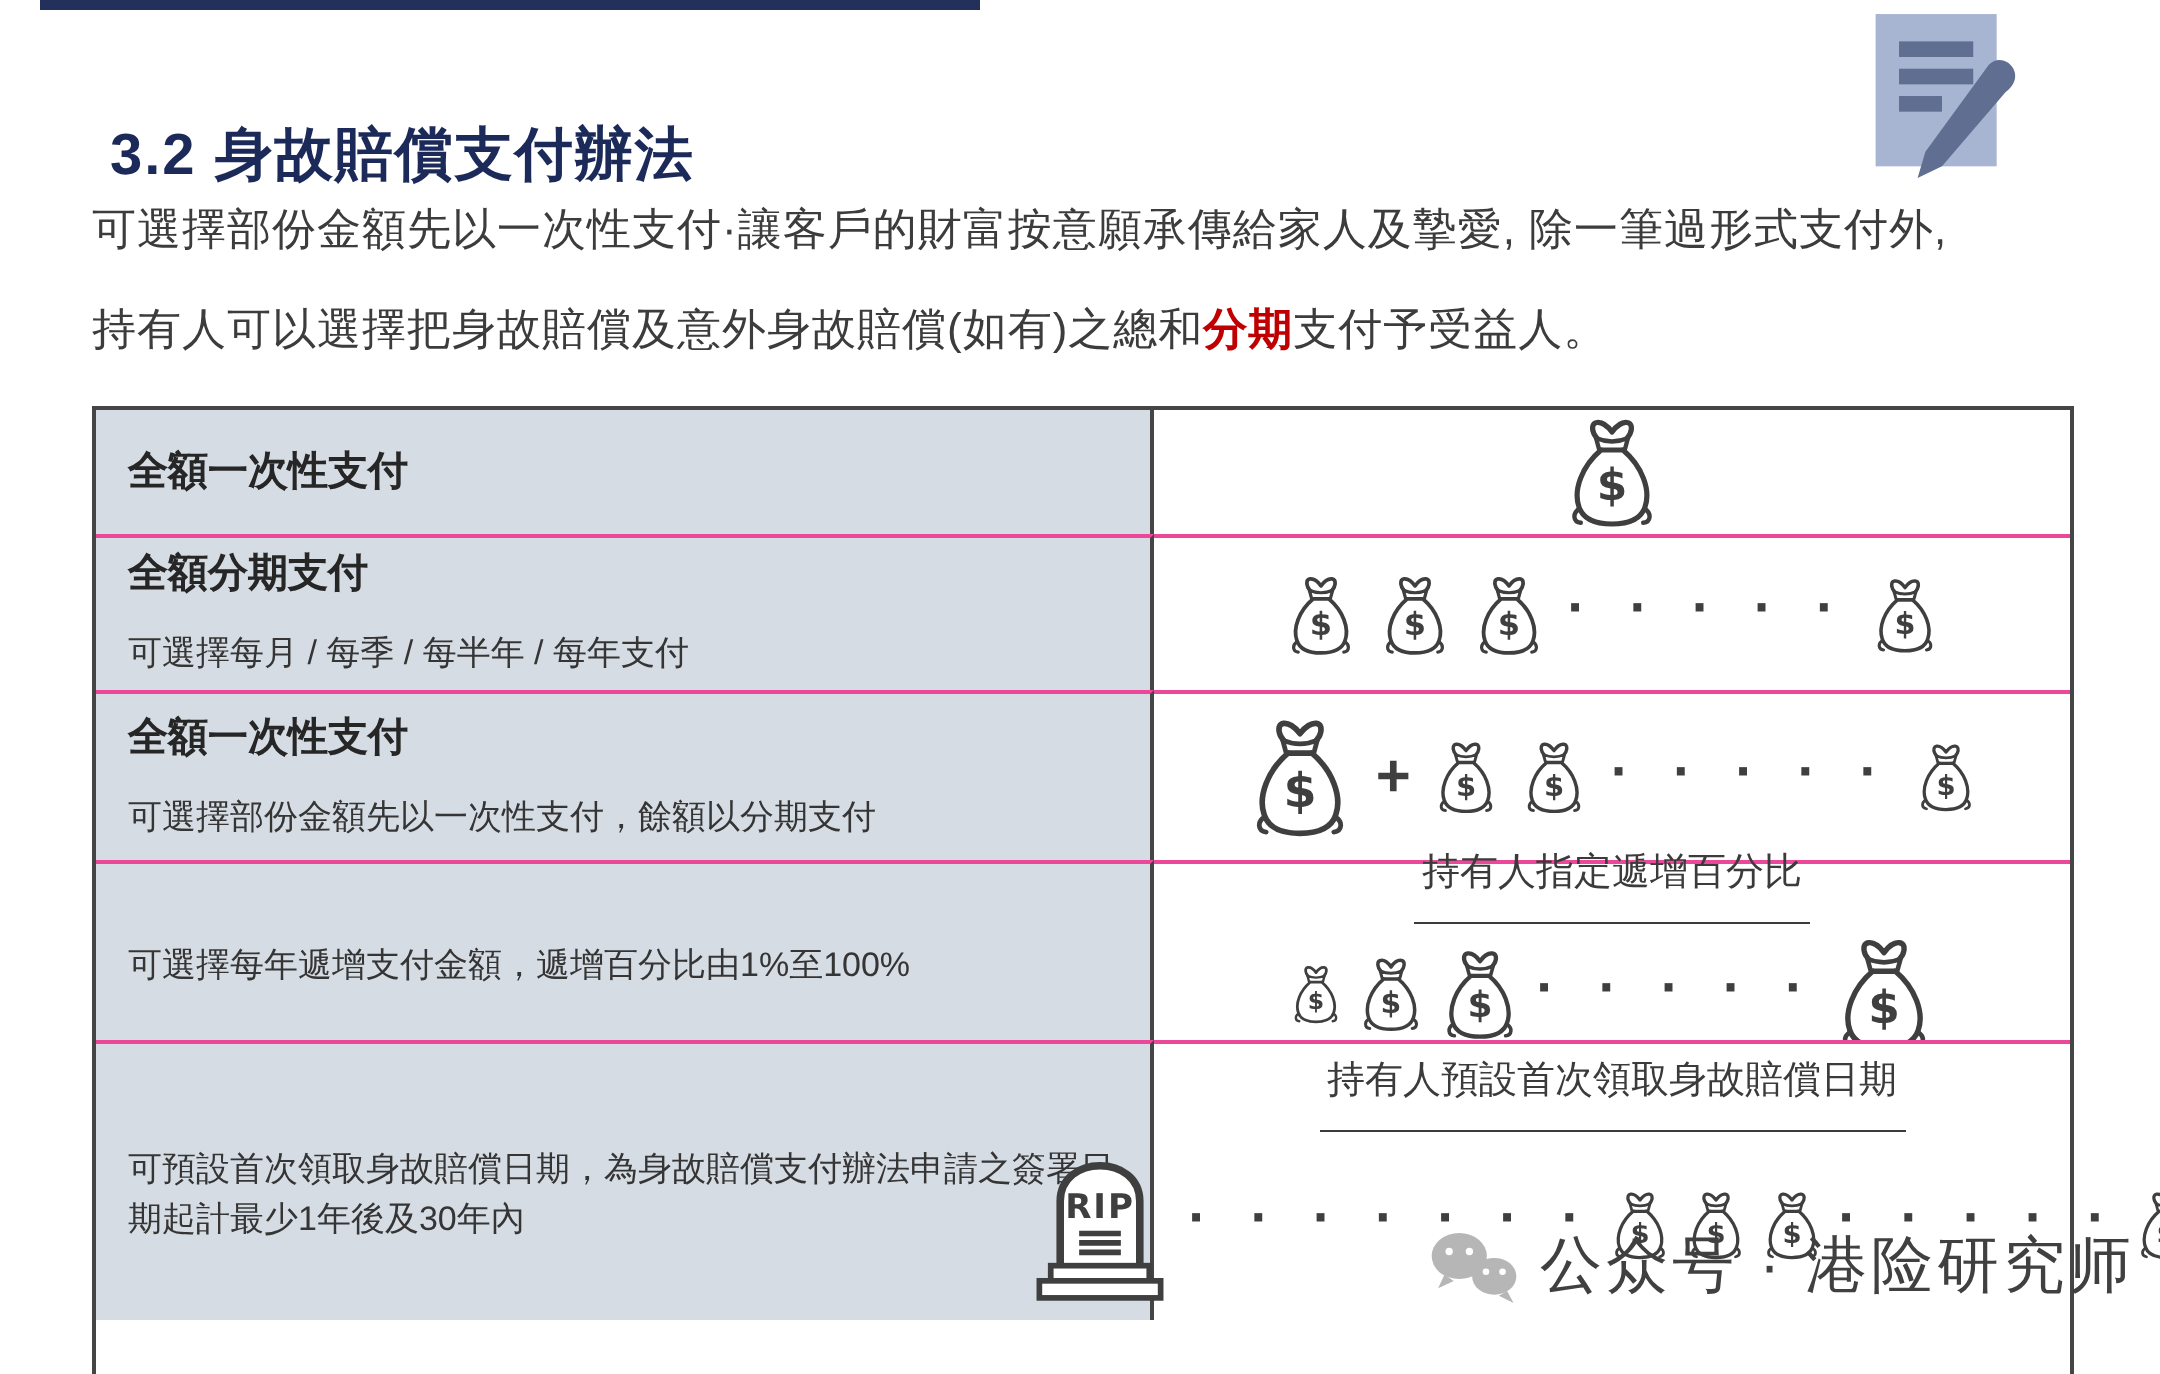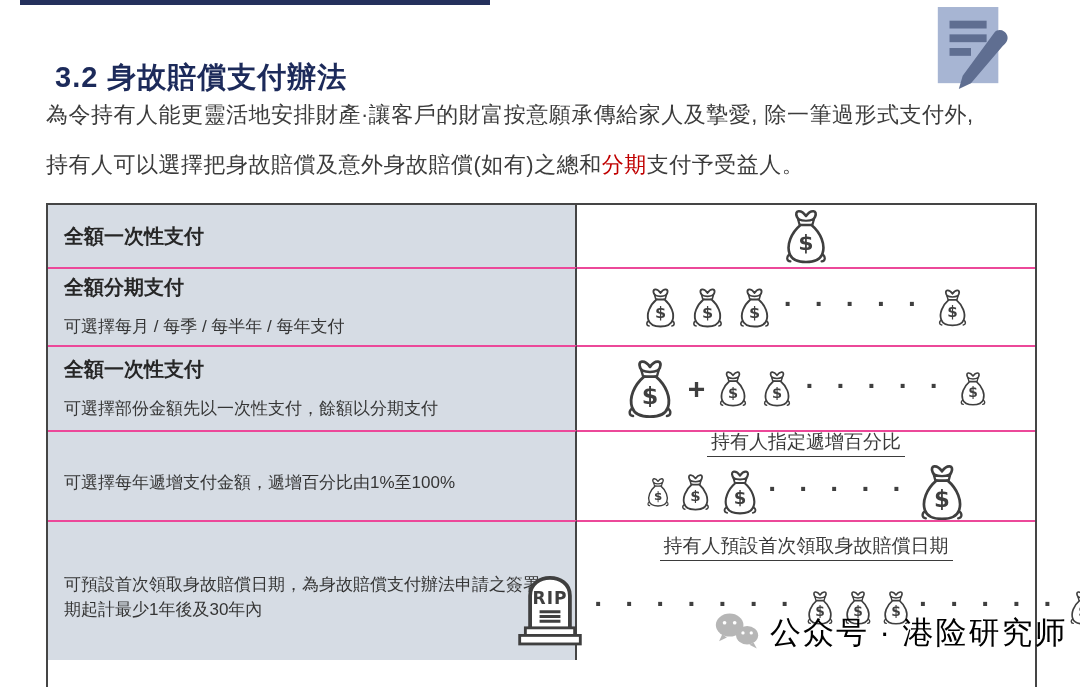--- a/index.html
+++ b/index.html
@@ -21,21 +21,21 @@
     font-size: 29px; font-weight: 700; color: #1c2a5a;
     letter-spacing: 1px;
     margin-top: 34px;
   }
   .doc-icon { position: absolute; left: 930px; top: 5px; }
   .intro {
     position: absolute; left: 46px; top: 90px; width: 1002px;
     font-size: 22px; line-height: 50px; color: #3c3c3c;
     letter-spacing: 0.5px;
   }
-  .hl-red { color: #c00000; font-weight: 400; margin-top: 43px; }
+  .hl-red { color: #c00000; font-weight: 700; margin-top: 43px; }
 
   .benefit-table {
     position: absolute; left: 46px; top: 203px;
     width: 991px; height: 567px;
     border: 2px solid #454545;
     display: grid;
     grid-template-columns: 529px 458px;
     grid-template-rows: 62px 78px 85px 90px 140px;
   }
   .cell { border-top: 2px solid #ec4899; }
@@ -49,37 +49,37 @@
   .cell-right {
     background: #ffffff;
     display: flex; flex-direction: column; justify-content: center; align-items: center;
     padding: 4px 8px;
   }
   .opt-title { font-size: 20px; font-weight: 700; color: #262626; line-height: 1.35; }
   .opt-sub   { font-size: 17px; color: #353535; line-height: 1.45; margin-top: 14px; }
   .caption {
     font-size: 19px; color: #3b3b3b;
     border-bottom: 1.6px solid #3b3b3b;
-    padding: 0 4px 3px; margin-bottom: 6px;
+    padding: 0 4px 13px; margin-bottom: 6px;
     line-height: 1.2;
   }
   .icon-row { display: flex; align-items: center; justify-content: center; gap: 12px; }
   .icon-row.tight { gap: 8px; }
   .dots {
     font-size: 28px; font-weight: 700; color: #3f3f3f;
     letter-spacing: 7px; line-height: 1; white-space: nowrap;
     transform: translateY(-3px);
   }
   .plus { font-size: 30px; font-weight: 700; color: #3f3f3f; line-height: 1; }
   svg text { font-family: "DejaVu Sans", sans-serif; }
 
   .watermark {
     position: absolute; left: 714px; top: 612px; z-index: 5;
-    display: flex; align-items: flex-start; gap: 10px;
-    color: #000000; font-size: 31px; letter-spacing: 2px;
+    display: flex; align-items: flex-end; gap: 10px;
+    color: #404040; font-size: 31px; letter-spacing: 2px;
     white-space: nowrap;
   }
   .hidden-defs { position: absolute; width: 0; height: 0; overflow: hidden; }
 </style>
 </head>
 <body>
 
 <svg class="hidden-defs" aria-hidden="true">
   <defs>
     <symbol id="sym-bag" viewBox="0 0 48 56">
@@ -119,21 +119,21 @@
 <div class="page">
 
   <div class="topbar"></div>
 
   <h1 class="page-title">3.2 身故賠償支付辦法</h1>
 
   <svg class="doc-icon" width="82" height="88">
     <use href="#sym-docpen"></use>
   </svg>
 
-  <p class="intro"><span>為令持有人能更靈活地安排財產·讓客戶的財富按意願承傳給家人及摯愛, 除一筆過形式支付外,</span><br><span>持有人可以選擇把身故賠償及意外身故賠償(如有)之總和</span><span class="hl-red">分期</span><span>支付予受益人。</span></p>
+  <p class="intro"><span>可選擇部份金額先以一次性支付·讓客戶的財富按意願承傳給家人及摯愛, 除一筆過形式支付外,</span><br><span>持有人可以選擇把身故賠償及意外身故賠償(如有)之總和</span><span class="hl-red">分期</span><span>支付予受益人。</span></p>
 
   <div class="benefit-table">
 
     <div class="cell cell-left row0">
       <div class="opt-title">全額一次性支付</div>
     </div>
     <div class="cell cell-right row0">
       <div class="icon-row">
         <svg width="48" height="56">
             <use href="#sym-bag"></use>

